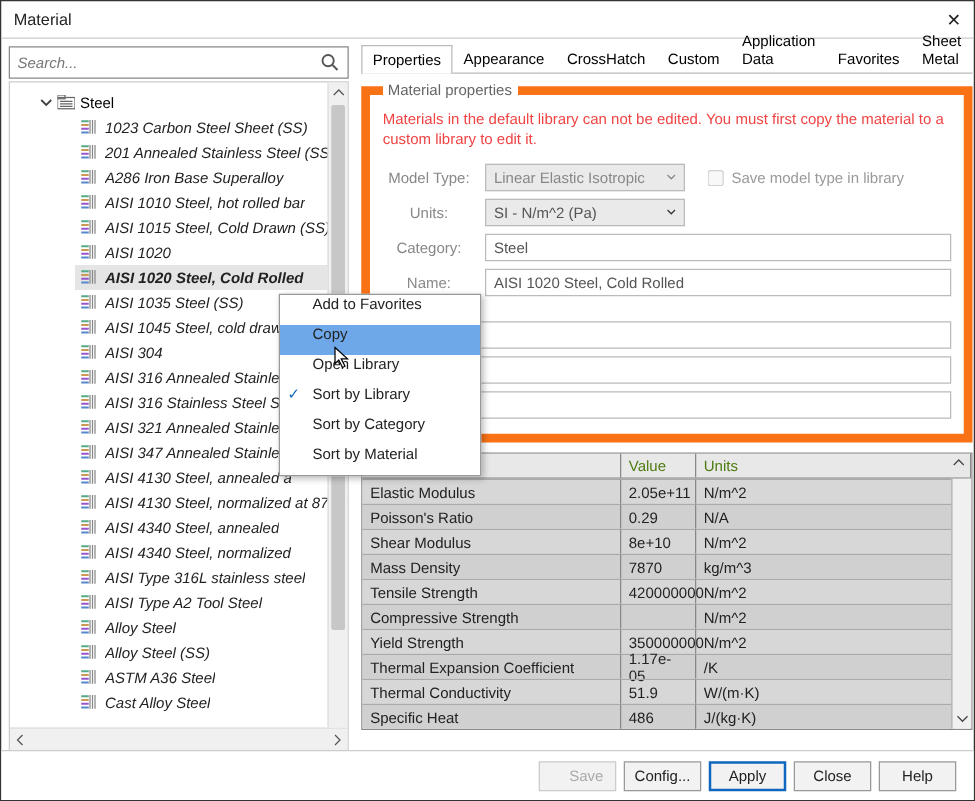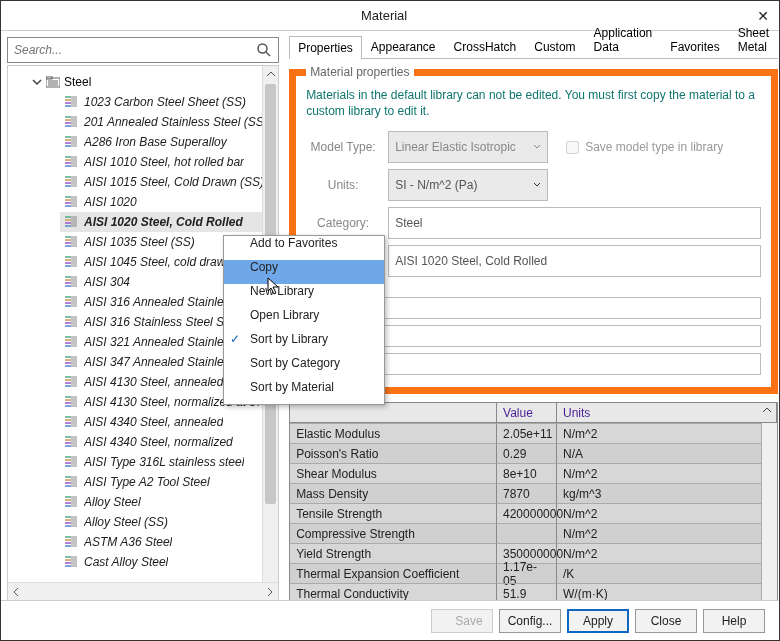--- a/index.html
+++ b/index.html
@@ -1,19 +1,19 @@
 <!DOCTYPE html>
 <html><head>
 <meta charset="utf-8">
 <style>
   * { box-sizing: border-box; margin: 0; padding: 0; font-family: "Segoe UI", Arial, sans-serif; font-size: 12px; }
   body { background: #fff; width: 780px; height: 641px; overflow: hidden; border: 1px solid #333; position: relative; }
   
   .titlebar { height: 30px; display: flex; align-items: center; padding: 0 10px; border-bottom: 1px solid #ccc; }
-  .titlebar-text { flex: 1; font-size: 13px; color: #222; text-align: center; }
+  .titlebar-text { flex: 1; font-size: 13px; color: #222; }
   .close-x { font-size: 14px; cursor: pointer; color: #222; }
   
   .content { display: flex; height: 570px; }
   
   
   .left-panel { width: 300px; display: flex; flex-direction: column; padding: 6px 6px 0 6px; }
   .search-wrap { border: 1px solid #888; height: 26px; display: flex; align-items: center; padding: 0 6px; margin-bottom: 2px; }
   .search-input { flex: 1; border: none; outline: none; font-style: italic; color: #666; background: transparent; }
   .search-icon { width: 16px; height: 16px; }
   
@@ -35,35 +35,35 @@
   .harrow { width: 10px; color: #555; }
   
   
   .right-panel { flex: 1; display: flex; flex-direction: column; padding: 4px 8px 0 4px; }
   .tabs { display: flex; border-bottom: 1px solid #bbb; height: 24px; align-items: flex-end; }
   .tab { padding: 4px 8px; color: #000000; cursor: pointer; border: 1px solid transparent; border-bottom: none; }
   .tab.active { border-color: #bbb; background: #fff; position: relative; top: 1px; }
   
   .props-fieldset { border: 7px solid #f97316; margin-top: 6px; padding: 8px 10px 12px 10px; }
   .props-legend { color: #666; font-size: 12px; padding: 0 4px; }
-  .help-text { color: #0f766e; margin-bottom: 12px; line-height: 1.35; }
+  .help-text { color: #ef4444; margin-bottom: 12px; line-height: 1.35; }
   .prop-row { display: flex; align-items: center; margin-bottom: 6px; gap: 8px; }
   .prop-label { width: 74px; color: #888; text-align: center; }
-  .prop-field { flex: 1; height: 32px; border: 1px solid #bbb; display: flex; align-items: center; padding: 0 6px; color: #555; background: #fff; }
+  .prop-field { flex: 1; height: 22px; border: 1px solid #bbb; display: flex; align-items: center; padding: 0 6px; color: #555; background: #fff; }
   .prop-field.dropdown { background: #eaeaea; justify-content: space-between; max-width: 160px; }
   .prop-field.dropdown.disabled { color: #888; }
   .small-chev { width: 8px; color: #444; }
   .save-cb { display: flex; align-items: center; gap: 6px; color: #999; margin-left: 10px; }
   .save-cb input { width: 13px; height: 13px; }
   .blank-row { height: 22px; border: 1px solid #bbb; margin-bottom: 6px; }
   .blank-row.spaced { margin-top: 20px; }
   
   .grid-wrap { margin-top: 8px; border: 1px solid #888; position: relative; }
   .grid-head { display: flex; background: #e8e8e8; border-bottom: 1px solid #888; height: 20px; }
-  .gh { border-right: 1px solid #888; display: flex; align-items: center; padding: 0 6px; color: #4c1d95; }
+  .gh { border-right: 1px solid #888; display: flex; align-items: center; padding: 0 6px; color: #4d7c0f; }
   .gh-prop { flex: 1; }
   .gh-val { width: 60px; }
   .gh-unit { width: 220px; position: relative; }
   .gh-unit .chev-up { position: absolute; right: 4px; top: 3px; }
   .grid-body .grow { display: flex; background: #d7d7d7; height: 20px; }
   .grid-body .grow:nth-child(even) { background: #d0d0d0; }
   .gc { border-right: 1px solid #888; border-top: 1px solid #aaa; display: flex; align-items: center; padding: 0 6px; color: #222; }
   .gc-prop { flex: 1; }
   .gc-val { width: 60px; }
   .gc-unit { width: 220px; }
@@ -568,23 +568,20 @@
 </div>
 
 <div class="context-menu" id="context-menu">
     <div class="cm-item">
       <span>Add to Favorites</span>
     </div>
     <div class="cm-item hover">
       <span>Copy</span>
     </div>
     <div class="cm-item">
-      <span>New Library</span>
-    </div>
-    <div class="cm-item">
       <span>Open Library</span>
     </div>
     <div class="cm-item">
       <span class="check">✓</span>
       <span>Sort by Library</span>
     </div>
     <div class="cm-item">
       <span>Sort by Category</span>
     </div>
     <div class="cm-item">

